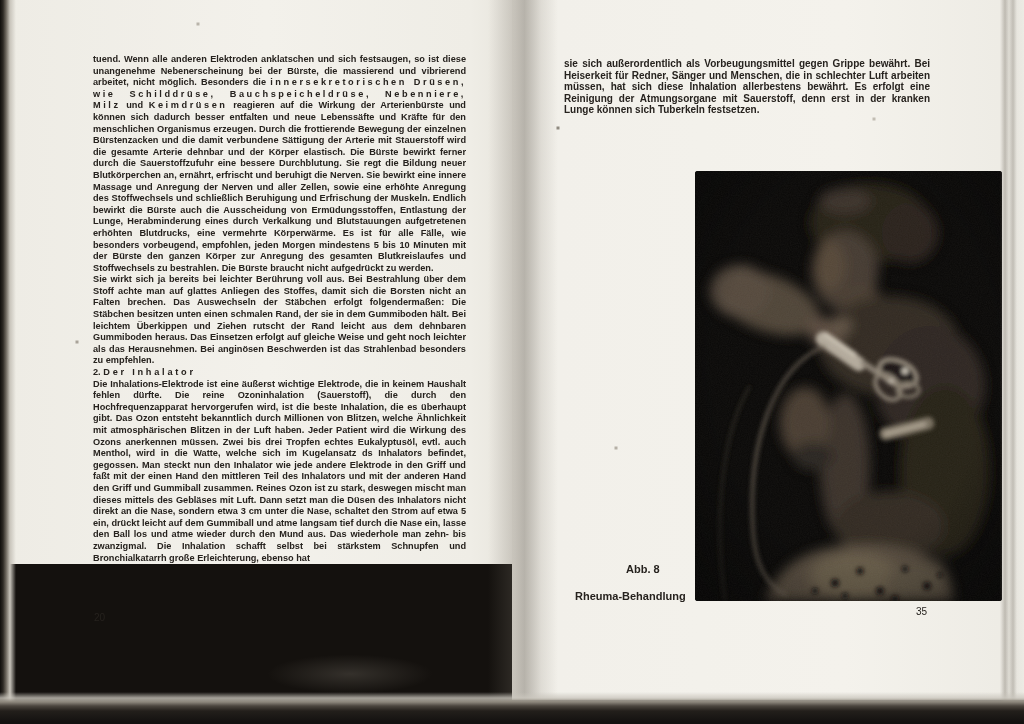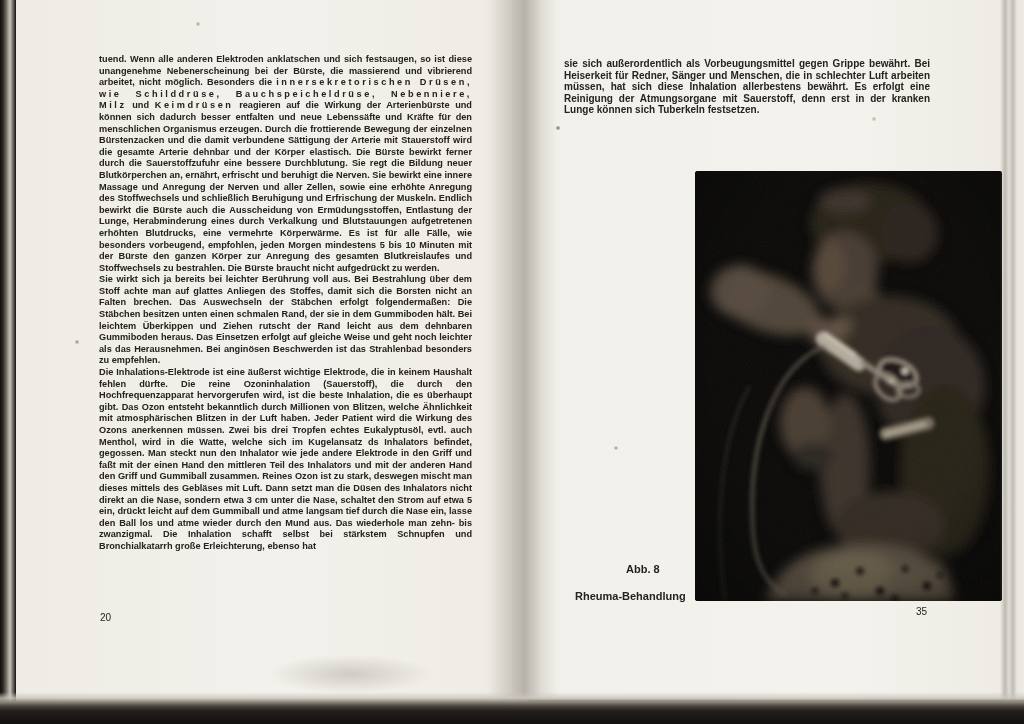--- a/index.html
+++ b/index.html
@@ -1,21 +1,21 @@
 <!DOCTYPE html>
 <html><head>
 <meta charset="utf-8">
 <style>
   html,body{margin:0;padding:0;background:#14110e;}
   .scan{position:relative;width:1024px;height:724px;overflow:hidden;background:#14110e;
         font-family:"Liberation Sans",sans-serif;}
 
   
   .page{position:absolute;top:0;}
-  .page-left{left:16px;width:512px;height:724px;
+  .page-left{left:10px;width:512px;height:564px;
      background:linear-gradient(to right,#eeece5 0%,#f3f1eb 50%,#efede6 90%,#e6e3db 100%);}
   .page-right{left:512px;width:512px;height:700px;
      background:linear-gradient(to right,#e4e1d9 0%,#f2f0ea 9%,#f4f2ec 65%,#edebe4 100%);}
 
   
   .left-edge{position:absolute;left:0;top:0;width:16px;height:708px;
      background:linear-gradient(to right,#0f0d0b 0px,#2d2924 3px,#6c665d 6px,#c8c4bb 10px,rgba(241,239,233,0) 16px);}
   .gutter{position:absolute;left:488px;top:0;width:70px;height:702px;
      background:linear-gradient(to right,rgba(118,111,101,0) 0%,rgba(118,111,101,0.28) 38%,rgba(102,96,87,0.38) 52%,rgba(118,111,101,0.12) 76%,rgba(118,111,101,0) 100%);}
   .right-edge{position:absolute;left:1000px;top:0;width:24px;height:708px;
@@ -52,20 +52,21 @@
 </style>
 </head>
 <body>
 
 <div class="scan">
 
   <div class="page page-left">
     <div class="textcol-left">
       <p><span>tuend. Wenn alle anderen Elektroden anklatschen und sich festsaugen, so ist diese unangenehme Nebenerscheinung bei der Bürste, die massierend und vibrierend arbeitet, nicht möglich. Besonders die </span><span class="sperr">innersekretorischen Drüsen, wie Schilddrüse, Bauchspeicheldrüse, Nebenniere, Milz</span><span> und </span><span class="sperr">Keimdrüsen</span><span> reagieren auf die Wirkung der Arterienbürste und können sich dadurch besser entfalten und neue Lebenssäfte und Kräfte für den menschlichen Organismus erzeugen. Durch die frottierende Bewegung der einzelnen Bürstenzacken und die damit verbundene Sättigung der Arterie mit Stauerstoff wird die gesamte Arterie dehnbar und der Körper elastisch. Die Bürste bewirkt ferner durch die Sauerstoffzufuhr eine bessere Durchblutung. Sie regt die Bildung neuer Blutkörperchen an, ernährt, erfrischt und beruhigt die Nerven. Sie bewirkt eine innere Massage und Anregung der Nerven und aller Zellen, sowie eine erhöhte Anregung des Stoffwechsels und schließlich Beruhigung und Erfrischung der Muskeln. Endlich bewirkt die Bürste auch die Ausscheidung von Ermüdungsstoffen, Entlastung der Lunge, Herabminderung eines durch Verkalkung und Blutstauungen aufgetretenen erhöhten Blutdrucks, eine vermehrte Körperwärme. Es ist für alle Fälle, wie besonders vorbeugend, empfohlen, jeden Morgen mindestens 5 bis 10 Minuten mit der Bürste den ganzen Körper zur Anregung des gesamten Blutkreislaufes und Stoffwechsels zu bestrahlen. Die Bürste braucht nicht aufgedrückt zu werden.</span></p>
       <p>Sie wirkt sich ja bereits bei leichter Berührung voll aus. Bei Bestrahlung über dem Stoff achte man auf glattes Anliegen des Stoffes, damit sich die Borsten nicht an Falten brechen. Das Auswechseln der Stäbchen erfolgt folgendermaßen: Die Stäbchen besitzen unten einen schmalen Rand, der sie in dem Gummiboden hält. Bei leichtem Überkippen und Ziehen rutscht der Rand leicht aus dem dehnbaren Gummiboden heraus. Das Einsetzen erfolgt auf gleiche Weise und geht noch leichter als das Herausnehmen. Bei anginösen Beschwerden ist das Strahlenbad besonders zu empfehlen.</p>
+      <p class="heading"><span>2.</span> <span class="sperr">Der Inhalator</span></p>
       <p>Die Inhalations-Elektrode ist eine äußerst wichtige Elektrode, die in keinem Haushalt fehlen dürfte. Die reine Ozoninhalation (Sauerstoff), die durch den Hochfrequenzapparat hervorgerufen wird, ist die beste Inhalation, die es überhaupt gibt. Das Ozon entsteht bekanntlich durch Millionen von Blitzen, welche Ähnlichkeit mit atmosphärischen Blitzen in der Luft haben. Jeder Patient wird die Wirkung des Ozons anerkennen müssen. Zwei bis drei Tropfen echtes Eukalyptusöl, evtl. auch Menthol, wird in die Watte, welche sich im Kugelansatz ds Inhalators befindet, gegossen. Man steckt nun den Inhalator wie jede andere Elektrode in den Griff und faßt mit der einen Hand den mittleren Teil des Inhalators und mit der anderen Hand den Griff und Gummiball zusammen. Reines Ozon ist zu stark, deswegen mischt man dieses mittels des Gebläses mit Luft. Dann setzt man die Düsen des Inhalators nicht direkt an die Nase, sondern etwa 3 cm unter die Nase, schaltet den Strom auf etwa 5 ein, drückt leicht auf dem Gummiball und atme langsam tief durch die Nase ein, lasse den Ball los und atme wieder durch den Mund aus. Das wiederhole man zehn- bis zwanzigmal. Die Inhalation schafft selbst bei stärkstem Schnupfen und Bronchialkatarrh große Erleichterung, ebenso hat</p>
     </div>
     <div class="pagenum pn-left">20</div>
   </div>
 
   <div class="page page-right"></div>
   <p class="right-para">sie sich außerordentlich als Vorbeugungsmittel gegen Grippe bewährt. Bei Heiserkeit für Redner, Sänger und Menschen, die in schlechter Luft arbeiten müssen, hat sich diese Inhalation allerbestens bewährt. Es erfolgt eine Reinigung der Atmungsorgane mit Sauerstoff, denn erst in der kranken Lunge können sich Tuberkeln festsetzen.</p>
   <div class="fig-label">Abb. 8</div>
   <div class="fig-caption">Rheuma-Behandlung</div>
   <div class="pagenum pn-right">35</div>

